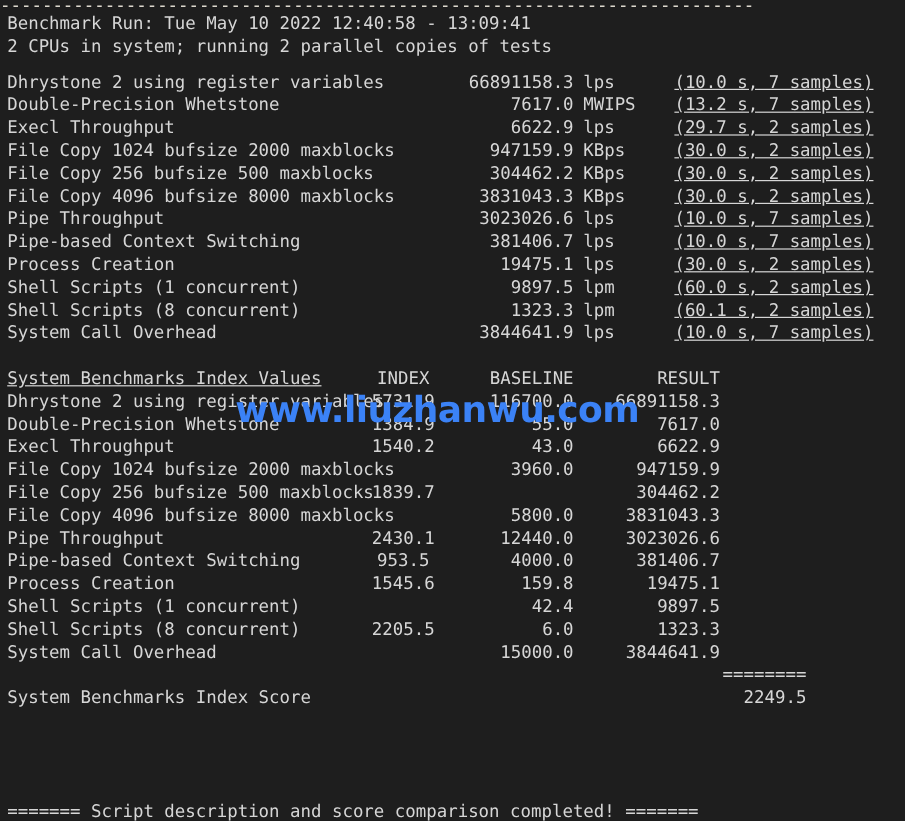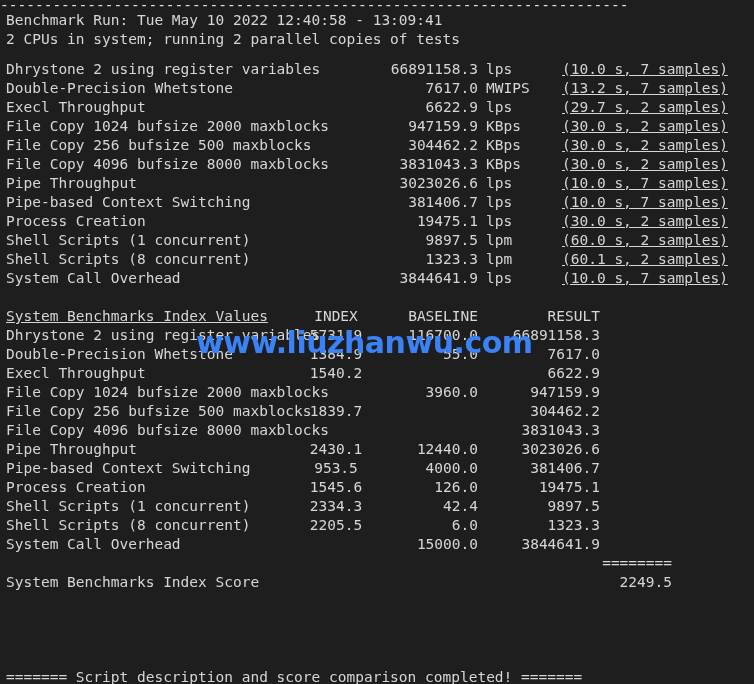--- a/index.html
+++ b/index.html
@@ -267,60 +267,61 @@
     <span class="idx-index">5731.9</span>
   </div>
   <div class="idx-row">
     <span class="idx-name">Double-Precision Whetstone</span>
     <span class="idx-baseline">55.0</span>
     <span class="idx-result">7617.0</span>
     <span class="idx-index">1384.9</span>
   </div>
   <div class="idx-row">
     <span class="idx-name">Execl Throughput</span>
+    <span class="idx-baseline">43.0</span>
     <span class="idx-result">6622.9</span>
     <span class="idx-index">1540.2</span>
   </div>
   <div class="idx-row">
     <span class="idx-name">File Copy 1024 bufsize 2000 maxblocks</span>
     <span class="idx-baseline">3960.0</span>
     <span class="idx-result">947159.9</span>
   </div>
   <div class="idx-row">
     <span class="idx-name">File Copy 256 bufsize 500 maxblocks</span>
     <span class="idx-result">304462.2</span>
     <span class="idx-index">1839.7</span>
   </div>
   <div class="idx-row">
     <span class="idx-name">File Copy 4096 bufsize 8000 maxblocks</span>
+    <span class="idx-baseline">5800.0</span>
     <span class="idx-result">3831043.3</span>
   </div>
   <div class="idx-row">
     <span class="idx-name">Pipe Throughput</span>
     <span class="idx-baseline">12440.0</span>
     <span class="idx-result">3023026.6</span>
     <span class="idx-index">2430.1</span>
   </div>
   <div class="idx-row">
     <span class="idx-name">Pipe-based Context Switching</span>
     <span class="idx-baseline">4000.0</span>
     <span class="idx-result">381406.7</span>
     <span class="idx-index">953.5</span>
   </div>
   <div class="idx-row">
     <span class="idx-name">Process Creation</span>
-    <span class="idx-baseline">126.0</span>
+    <span class="idx-baseline">159.8</span>
     <span class="idx-result">19475.1</span>
     <span class="idx-index">1545.6</span>
   </div>
   <div class="idx-row">
     <span class="idx-name">Shell Scripts (1 concurrent)</span>
     <span class="idx-baseline">42.4</span>
     <span class="idx-result">9897.5</span>
-    <span class="idx-index">2334.3</span>
   </div>
   <div class="idx-row">
     <span class="idx-name">Shell Scripts (8 concurrent)</span>
     <span class="idx-baseline">6.0</span>
     <span class="idx-result">1323.3</span>
     <span class="idx-index">2205.5</span>
   </div>
   <div class="idx-row">
     <span class="idx-name">System Call Overhead</span>
     <span class="idx-baseline">15000.0</span>

